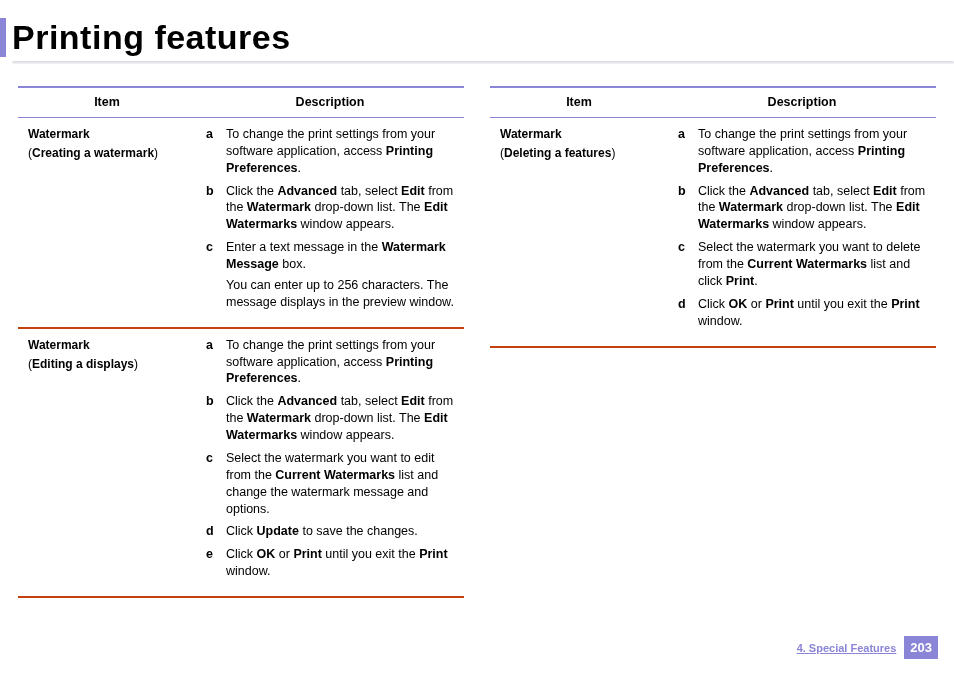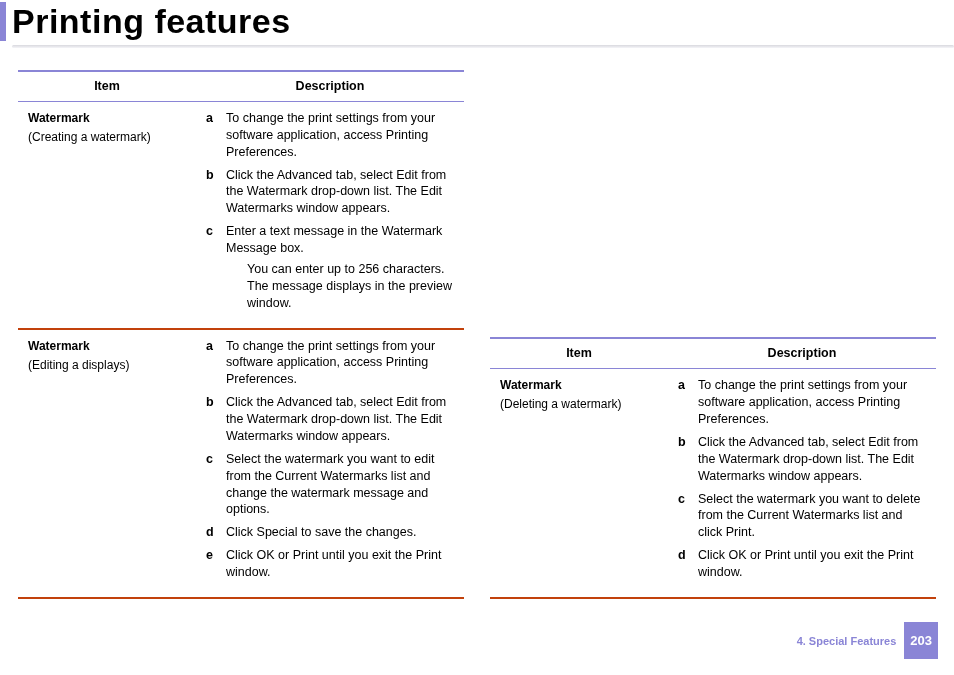--- a/index.html
+++ b/index.html
@@ -9,40 +9,39 @@
     background: #fff;
     color: #000;
     width: 954px;
     height: 675px;
     position: relative;
     overflow: hidden;
   }
   .title-bar {
     border-left: 6px solid #8a85d6;
     padding-left: 6px;
-    margin: 2px 0 4px 0;
+    margin: 18px 0 4px 0;
   }
   .title-bar h1 {
     margin: 0;
     font-size: 34px;
     font-weight: 700;
     font-family: "Segoe UI Semibold", Arial, sans-serif;
     letter-spacing: 0.5px;
   }
   .rule {
     height: 3px;
     margin: 2px 0 22px 12px;
     background: linear-gradient(to bottom, #d8d8de, #f5f5f8);
     border-radius: 2px;
   }
   .columns {
     display: flex;
     gap: 26px;
     padding: 0 18px;
-    align-items: flex-end;
   }
   .col {
     flex: 1;
   }
   table.feat {
     width: 100%;
     border-collapse: collapse;
     font-size: 12.5px;
     line-height: 1.35;
   }
@@ -78,39 +77,38 @@
   }
   ol.steps > li::before {
     content: attr(data-marker);
     position: absolute;
     left: 0;
     top: 0;
     font-weight: 700;
   }
   ol.steps .extra {
     margin-top: 4px;
-    margin-left: 21px;
   }
-  b { font-weight: 400; }
+  b { font-weight: 700; }
 
   .footer {
     position: absolute;
     bottom: 16px;
     right: 16px;
     display: flex;
     align-items: center;
     gap: 8px;
     font-size: 11px;
   }
-  .footer .chapter { color: #8a85d6; font-weight: 700; }
+  .footer .chapter { color: #8a85d6; font-weight: 700; text-decoration: underline; }
   .footer .page {
     background: #8a85d6;
     color: #fff;
     font-weight: 700;
-    padding: 11px 6px;
+    padding: 4px 6px;
     font-size: 13px;
   }
 </style>
 </head>
 <body>
 
 <div class="title-bar">
   <h1>Printing features</h1>
 </div>
 <div class="rule"></div>
@@ -135,39 +133,39 @@
               </ol>
             </td>
           </tr>
           <tr>
             <td class="item"><span class="main">Watermark</span><span class="sub-row"><span class="paren">(</span><b>Editing a displays</b><span class="paren">)</span></span></td>
             <td>
               <ol class="steps">
                 <li data-marker="a">To change the print settings from your software application, access <b>Printing Preferences</b>.</li>
                 <li data-marker="b">Click the <b>Advanced</b> tab, select <b>Edit</b> from the <b>Watermark</b> drop-down list. The <b>Edit Watermarks</b> window appears.</li>
                 <li data-marker="c">Select the watermark you want to edit from the <b>Current Watermarks</b> list and change the watermark message and options.</li>
-                <li data-marker="d">Click <b>Special</b> to save the changes.</li>
+                <li data-marker="d">Click <b>Update</b> to save the changes.</li>
                 <li data-marker="e">Click <b>OK</b> or <b>Print</b> until you exit the <b>Print</b> window.</li>
               </ol>
             </td>
           </tr>
         </tbody>
     </table>
   </div>
   <div class="col">
     <table class="feat">
       <thead>
         <tr>
           <th>Item</th>
           <th>Description</th>
         </tr>
       </thead>
       <tbody>
           <tr>
-            <td class="item"><span class="main">Watermark</span><span class="sub-row"><span class="paren">(</span><b>Deleting a watermark</b><span class="paren">)</span></span></td>
+            <td class="item"><span class="main">Watermark</span><span class="sub-row"><span class="paren">(</span><b>Deleting a features</b><span class="paren">)</span></span></td>
             <td>
               <ol class="steps">
                 <li data-marker="a">To change the print settings from your software application, access <b>Printing Preferences</b>.</li>
                 <li data-marker="b">Click the <b>Advanced</b> tab, select <b>Edit</b> from the <b>Watermark</b> drop-down list. The <b>Edit Watermarks</b> window appears.</li>
                 <li data-marker="c">Select the watermark you want to delete from the <b>Current Watermarks</b> list and click <b>Print</b>.</li>
                 <li data-marker="d">Click <b>OK</b> or <b>Print</b> until you exit the <b>Print</b> window.</li>
               </ol>
             </td>
           </tr>
         </tbody>

